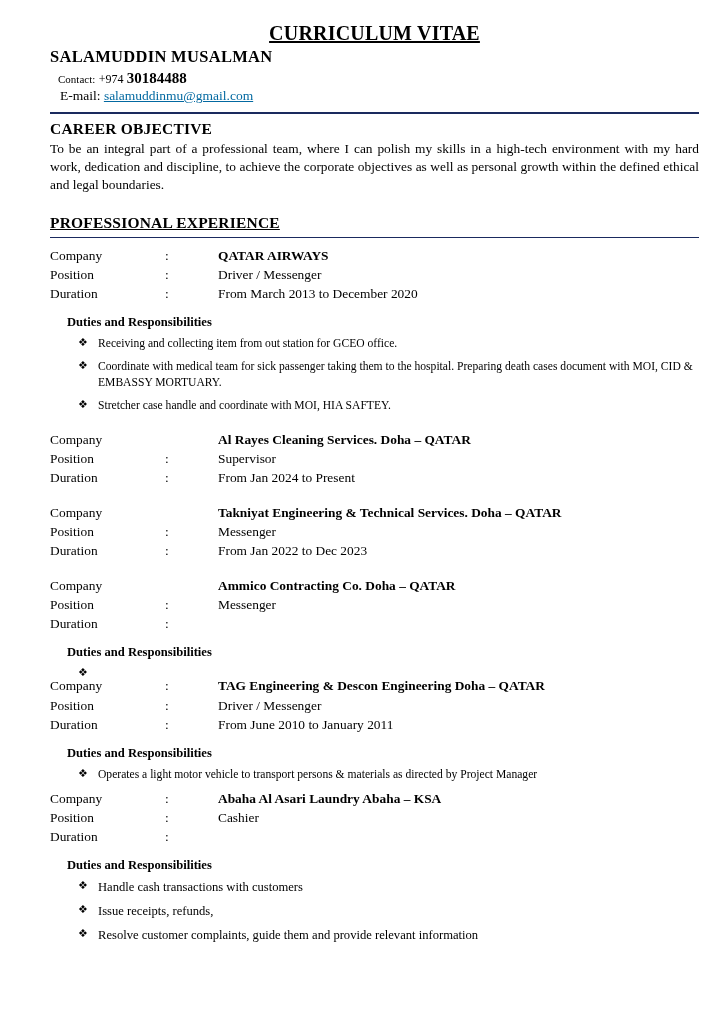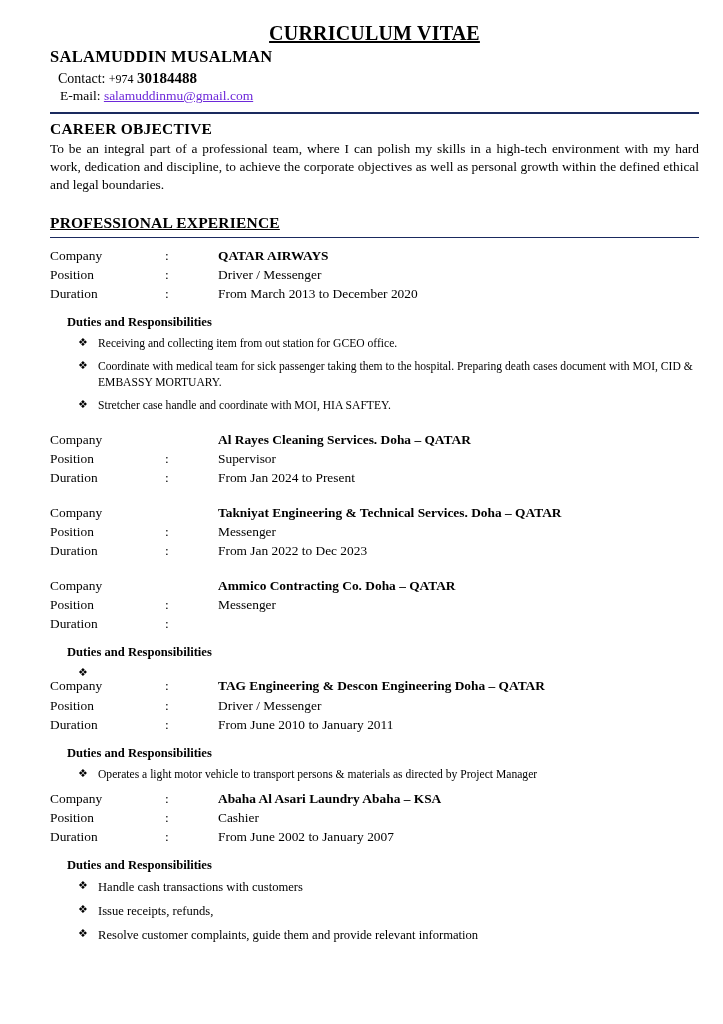--- a/index.html
+++ b/index.html
@@ -32,29 +32,29 @@
   .person-name {
     font-size: 16.5px;
     font-weight: bold;
     letter-spacing: 0.3px;
     margin: 2px 0 3px 0;
   }
   .contact-line {
     font-size: 13.5px;
     margin: 0 0 1px 8px;
   }
-  .contact-label { font-size: 14px; }
+  .contact-label { font-size: 11px; }
   .phone-code { font-size: 12px; }
   .phone-number { font-size: 15px; font-weight: bold; }
   .email-line {
     font-size: 13.5px;
     margin: 0 0 0 10px;
   }
   .email-link {
-    color: #6d28d9;
+    color: #0369a1;
     text-decoration: underline;
   }
   .rule {
     border: none;
     border-top: 2px solid #1a2a5e;
     margin: 8px 0 6px 0;
     height: 0;
   }
   .rule.thin {
     border-top: 1.6px solid #1a2a5e;
@@ -269,21 +269,20 @@
       <span class="job-val bold">Abaha Al Asari Laundry Abaha – KSA</span>
     </div>
     <div class="job-row">
       <span class="job-key">Position</span>
       <span class="job-sep">:</span>
       <span class="job-val">Cashier</span>
     </div>
     <div class="job-row">
       <span class="job-key">Duration</span>
       <span class="job-sep">:</span>
-      <span class="job-val">From June 2002 to January 2007</span>
     </div>
   </div>
   <div class="duties-heading">Duties and Responsibilities</div>
   <ul class="duties big">
     <li><span class="bullet">❖</span><span>Handle cash transactions with customers</span></li>
     <li><span class="bullet">❖</span><span>Issue receipts, refunds,</span></li>
     <li><span class="bullet">❖</span><span>Resolve customer complaints, guide them and provide relevant information</span></li>
   </ul>
 
 </div>

